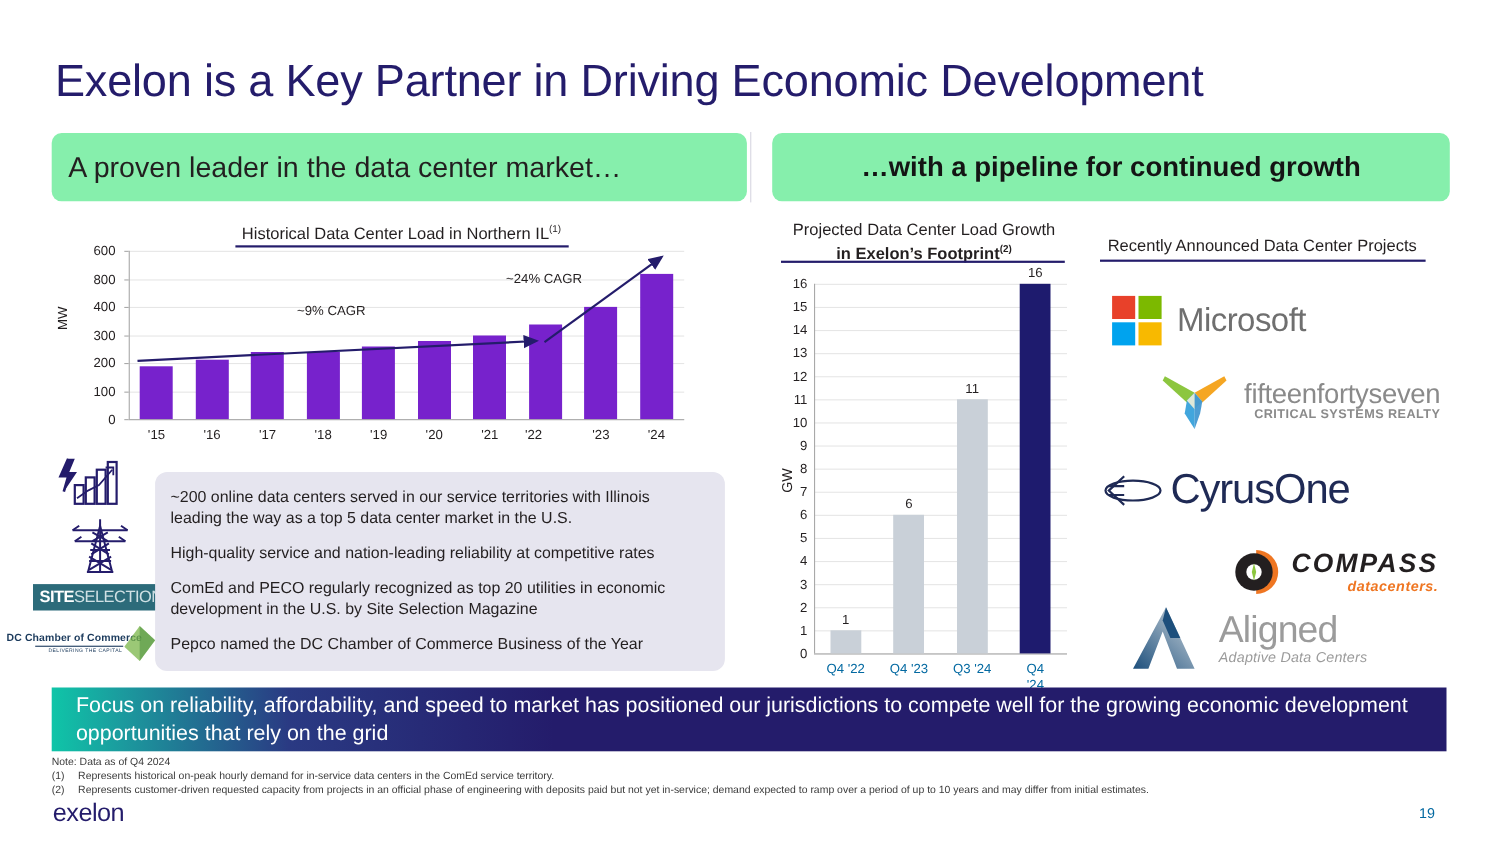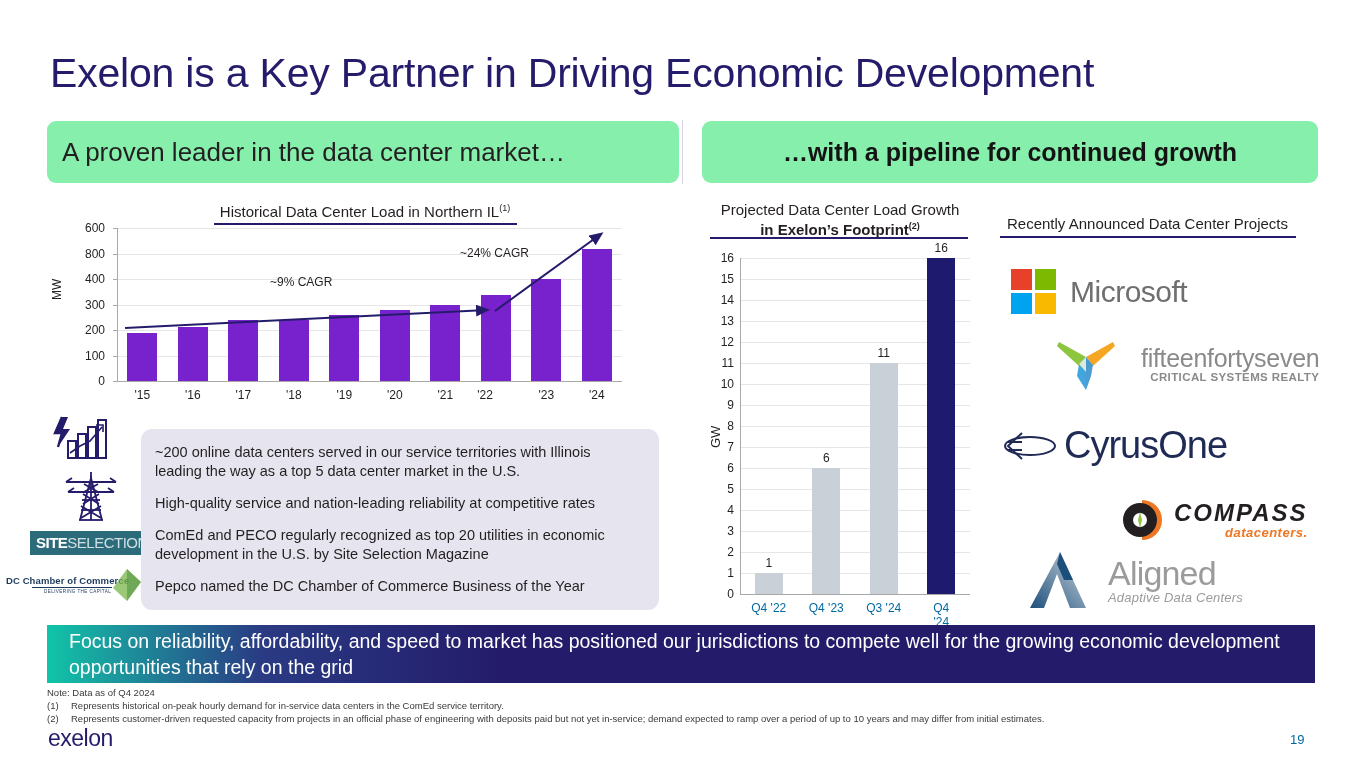--- a/index.html
+++ b/index.html
@@ -325,21 +325,21 @@
   </div>
 
   <div class="logo-item" style="left:1055px;top:336px;">
     <svg width="62" height="56" viewBox="0 0 62 56">
       <path d="M4,6 L31,21 L24,30 L2,10 Z" fill="#8cc63f"></path>
       <path d="M58,6 L31,21 L38,30 L60,10 Z" fill="#f5a623"></path>
       <path d="M31,21 L31,54 L22,40 L24,28 Z" fill="#41a6dd"></path>
       <path d="M24,28 L31,21 L38,29 L31,36 Z" fill="#dfe8d8"></path>
       <path d="M31,21 L38,29 L36,40 L31,54 Z" fill="#2e8ccb" opacity="0.85"></path>
     </svg>
-    <span style="margin-left:24px;display:inline-block;">
+    <span style="margin-left:14px;display:inline-block;">
       <span style="display:block;font-size:25px;color:#8a8a8a;letter-spacing:-0.3px;line-height:26px;">fifteenfortyseven</span>
       <span style="display:block;font-size:11.5px;color:#8a8a8a;font-weight:bold;letter-spacing:0.4px;text-align:right;">CRITICAL SYSTEMS REALTY</span>
     </span>
   </div>
 
   <div class="logo-item" style="left:1000px;top:424px;">
     <svg width="58" height="40" viewBox="0 0 58 40">
       <ellipse cx="30" cy="20" rx="25" ry="9" fill="none" stroke="#1f2a55" stroke-width="2"></ellipse>
       <path d="M22,7 L8,20 L22,33" fill="none" stroke="#1f2a55" stroke-width="2"></path>
       <path d="M8,16 L22,16 M8,24 L22,24" stroke="#1f2a55" stroke-width="2"></path>

